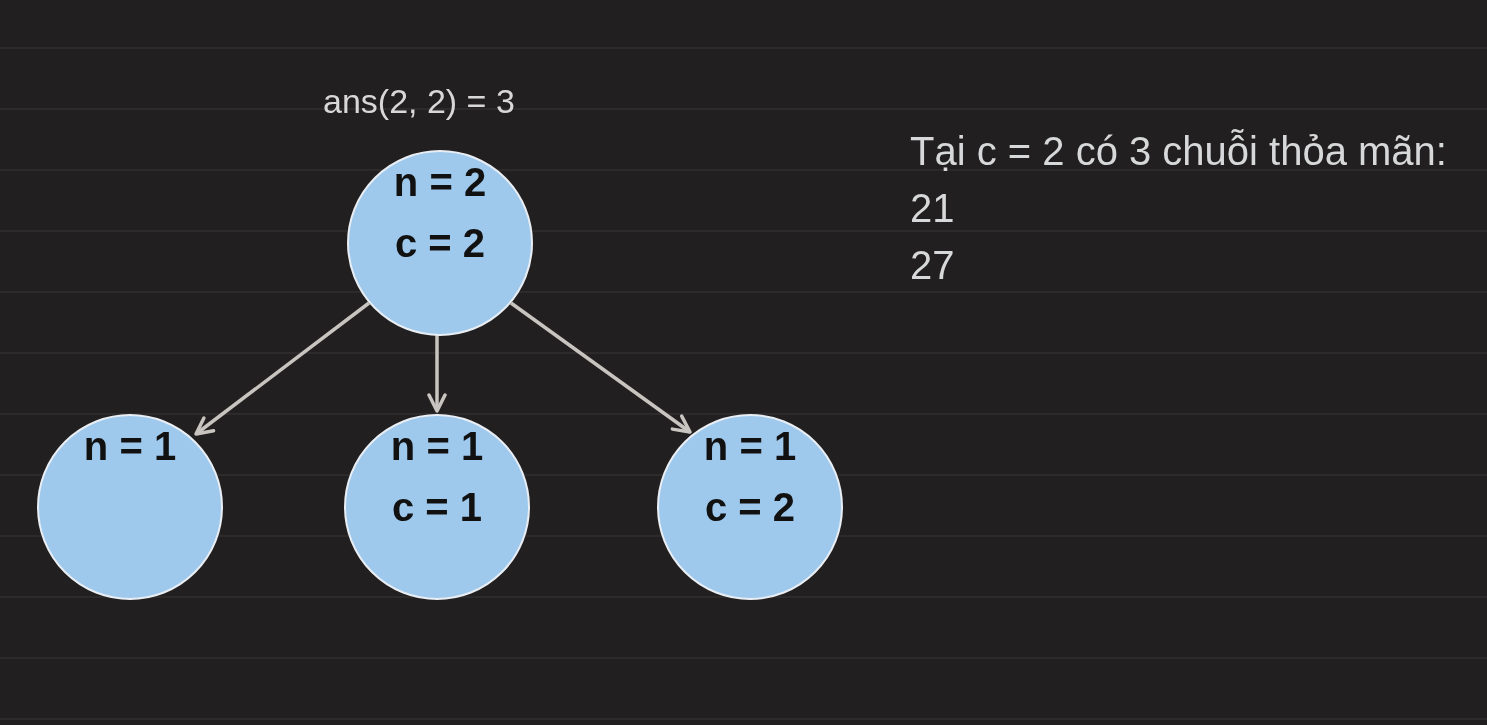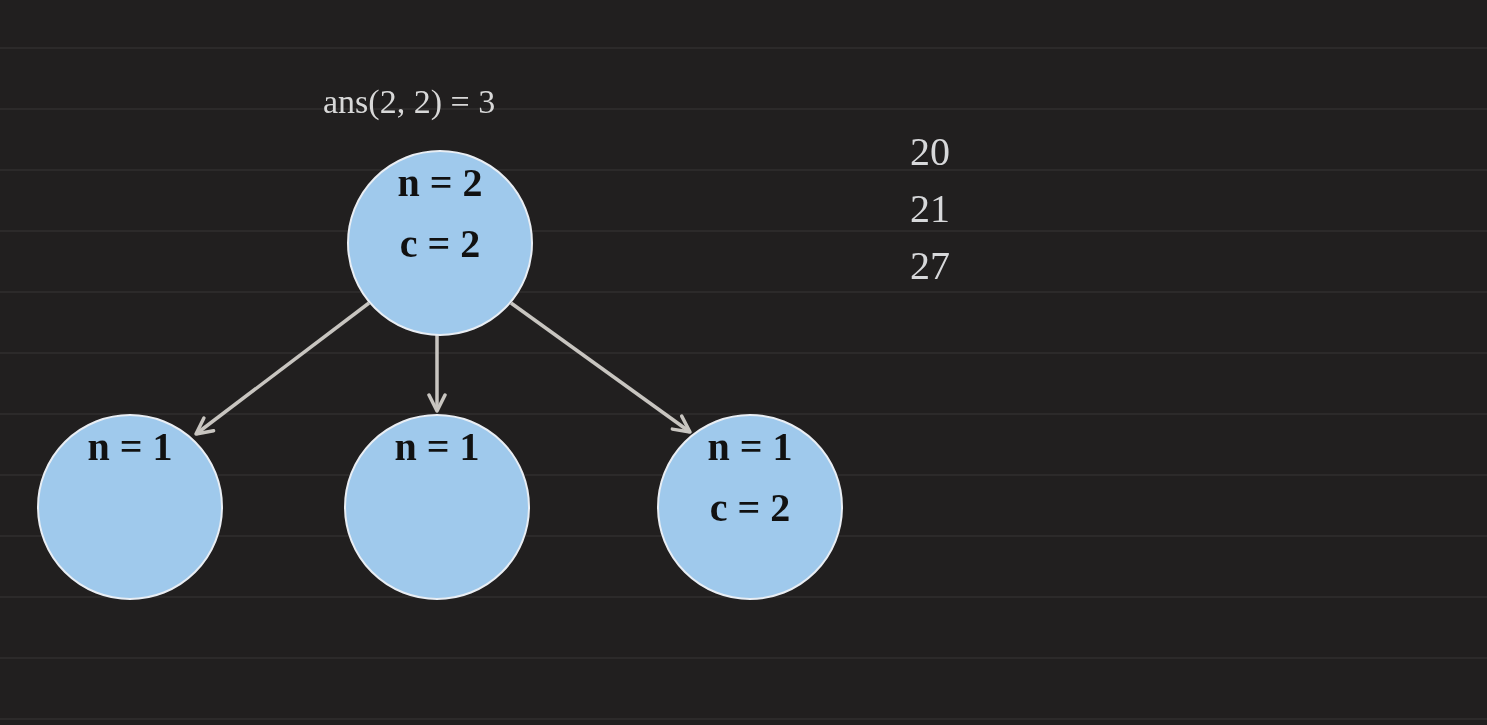--- a/index.html
+++ b/index.html
@@ -9,21 +9,21 @@
   }
   .canvas {
     position: relative;
     width: 1487px;
     height: 725px;
     overflow: hidden;
     background-color: #211f1f;
     background-image: linear-gradient(to bottom, rgba(255,255,255,0.05) 0, rgba(255,255,255,0.05) 1.5px, transparent 1.5px);
     background-size: 100% 61px;
     background-position: 0 47px;
-    font-family: Liberation Serif, serif;
+    font-family: Liberation Sans, sans-serif;
   }
   .annotation {
     position: absolute;
     left: 323px;
     top: 82px;
     font-size: 34px;
     line-height: 1.15;
     color: #d8d8d8;
     white-space: nowrap;
   }
@@ -88,26 +88,27 @@
     <div>n = 2</div>
     <div>c = 2</div>
   </div>
 
   <div class="node node-child-0">
     <div>n = 1</div>
   </div>
 
   <div class="node node-child-1">
     <div>n = 1</div>
+    <div>c = 1</div>
   </div>
 
   <div class="node node-child-2">
     <div>n = 1</div>
     <div>c = 2</div>
   </div>
 
   <div class="note">
-    <div>20</div>
+    <div>Tại c = 2 có 3 chuỗi thỏa mãn:</div>
     <div>21</div>
     <div>27</div>
   </div>
 
 </div>
 
 </body></html>

